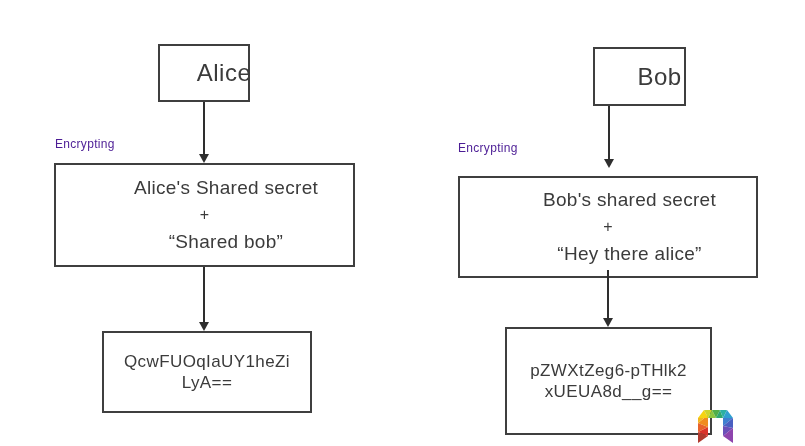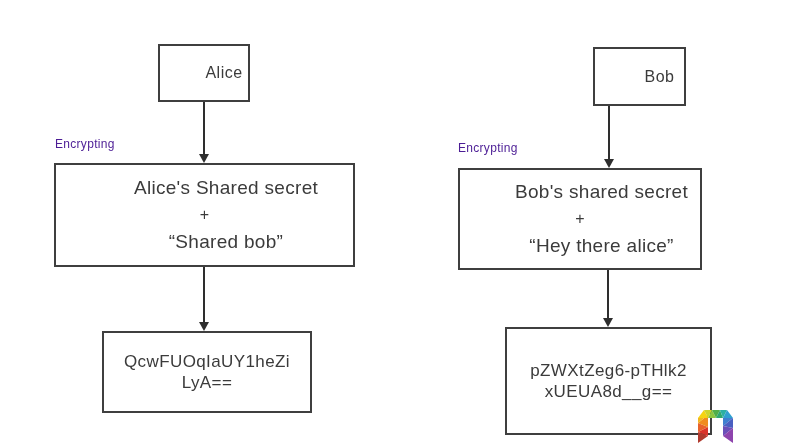--- a/index.html
+++ b/index.html
@@ -21,21 +21,21 @@
     background: #ffffff;
     box-sizing: border-box;
     display: flex;
     flex-direction: column;
     align-items: center;
     justify-content: center;
     color: #3b3b3b;
     text-align: center;
   }
   .actor-box {
-    font-size: 16px;
+    font-size: 24px;
     letter-spacing: 0.5px;
     padding-left: 40px;
   }
   .input-box .big-line {
     font-size: 19px;
     line-height: 28px;
     letter-spacing: 0.3px;
     margin-left: 43px;
   }
   .input-box .operator {
@@ -123,21 +123,21 @@
     <span>Bob</span>
   </div>
 
   <div class="arrow" style="left:603px; top:106px; height:62px;">
     <div class="shaft"></div>
     <div class="head"></div>
   </div>
 
   <div class="stage-label" style="left:458px; top:141px;">Encrypting</div>
 
-  <div class="box input-box" style="left:458px; top:168px; width:244px; height:102px;">
+  <div class="box input-box" style="left:458px; top:176px; width:300px; height:102px;">
     <div class="big-line">Bob's shared secret</div>
     <div class="operator">+</div>
     <div class="big-line">“Hey there alice”</div>
   </div>
 
   <div class="arrow" style="left:602px; top:270px; height:57px;">
     <div class="shaft"></div>
     <div class="head"></div>
   </div>
 

